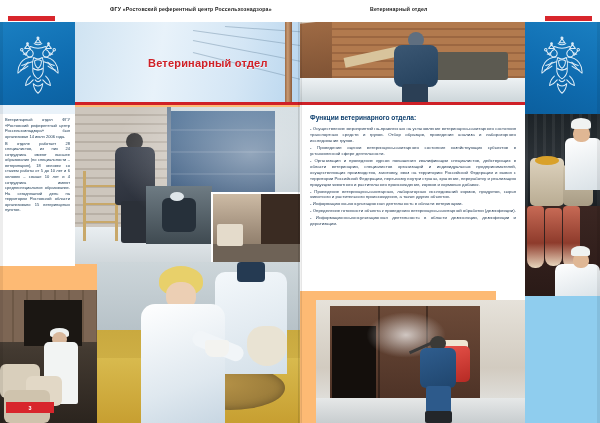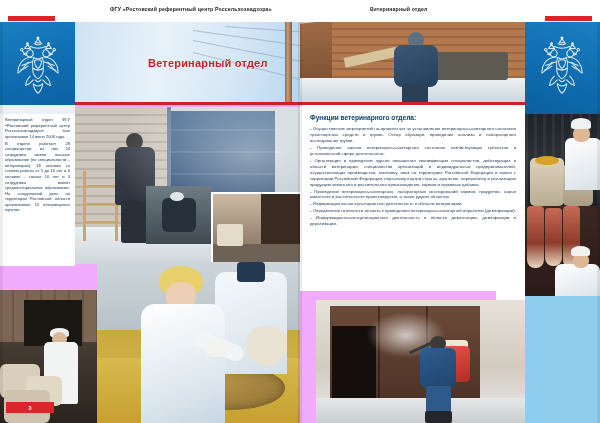--- a/index.html
+++ b/index.html
@@ -1,18 +1,18 @@
 <!DOCTYPE html>
 <html lang="ru"><head>
 <meta charset="utf-8">
 <style>
   html,body{margin:0;padding:0;background:#ffffff;}
   body{width:600px;height:423px;overflow:hidden;font-family:"Liberation Sans",sans-serif;}
 
-  #spread{position:relative;width:496px;height:423px;background:#f0abfc;}
+  #spread{position:relative;width:496px;height:423px;background:#fdba74;}
 
   
   .topband{position:absolute;left:0;top:0;width:600px;height:22px;background:#ffffff;z-index:30;}
   .hdr-txt{position:absolute;top:6px;font-size:5.2px;font-weight:bold;color:#1a1a1a;
            letter-spacing:.15px;white-space:nowrap;}
   .hdr-left{left:110px;}
   .hdr-right{left:370px;}
 
   
   .page{position:absolute;top:0;height:423px;overflow:hidden;}

